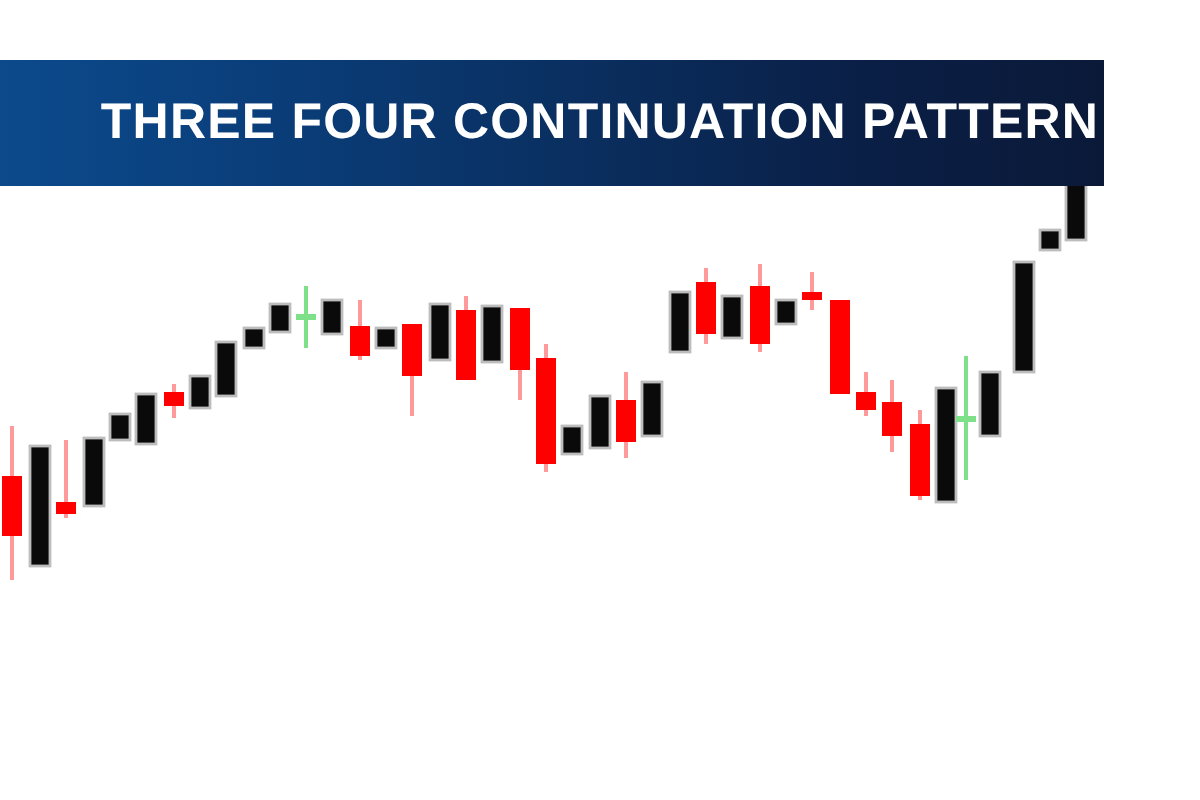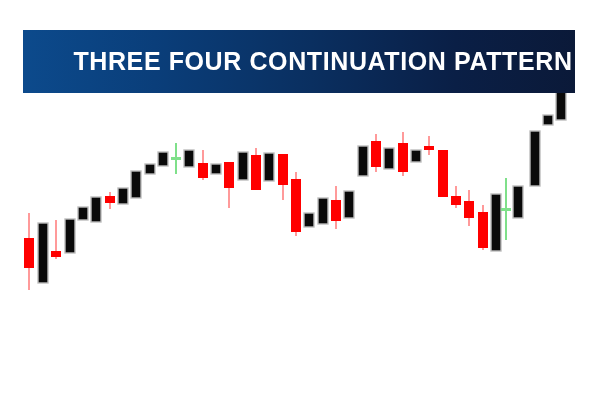--- a/index.html
+++ b/index.html
@@ -9,21 +9,20 @@
   }
   body {
     font-family: "Liberation Sans", sans-serif;
   }
   #screen {
     position: relative;
     width: 552px;
     height: 400px;
     background: #737373;
     overflow: hidden;
-    margin-left: 23px;
   }
   
   #chart-area {
     position: absolute;
     left: 0;
     top: 0;
     width: 600px;
     height: 400px;
     overflow: hidden;
     z-index: 1;

